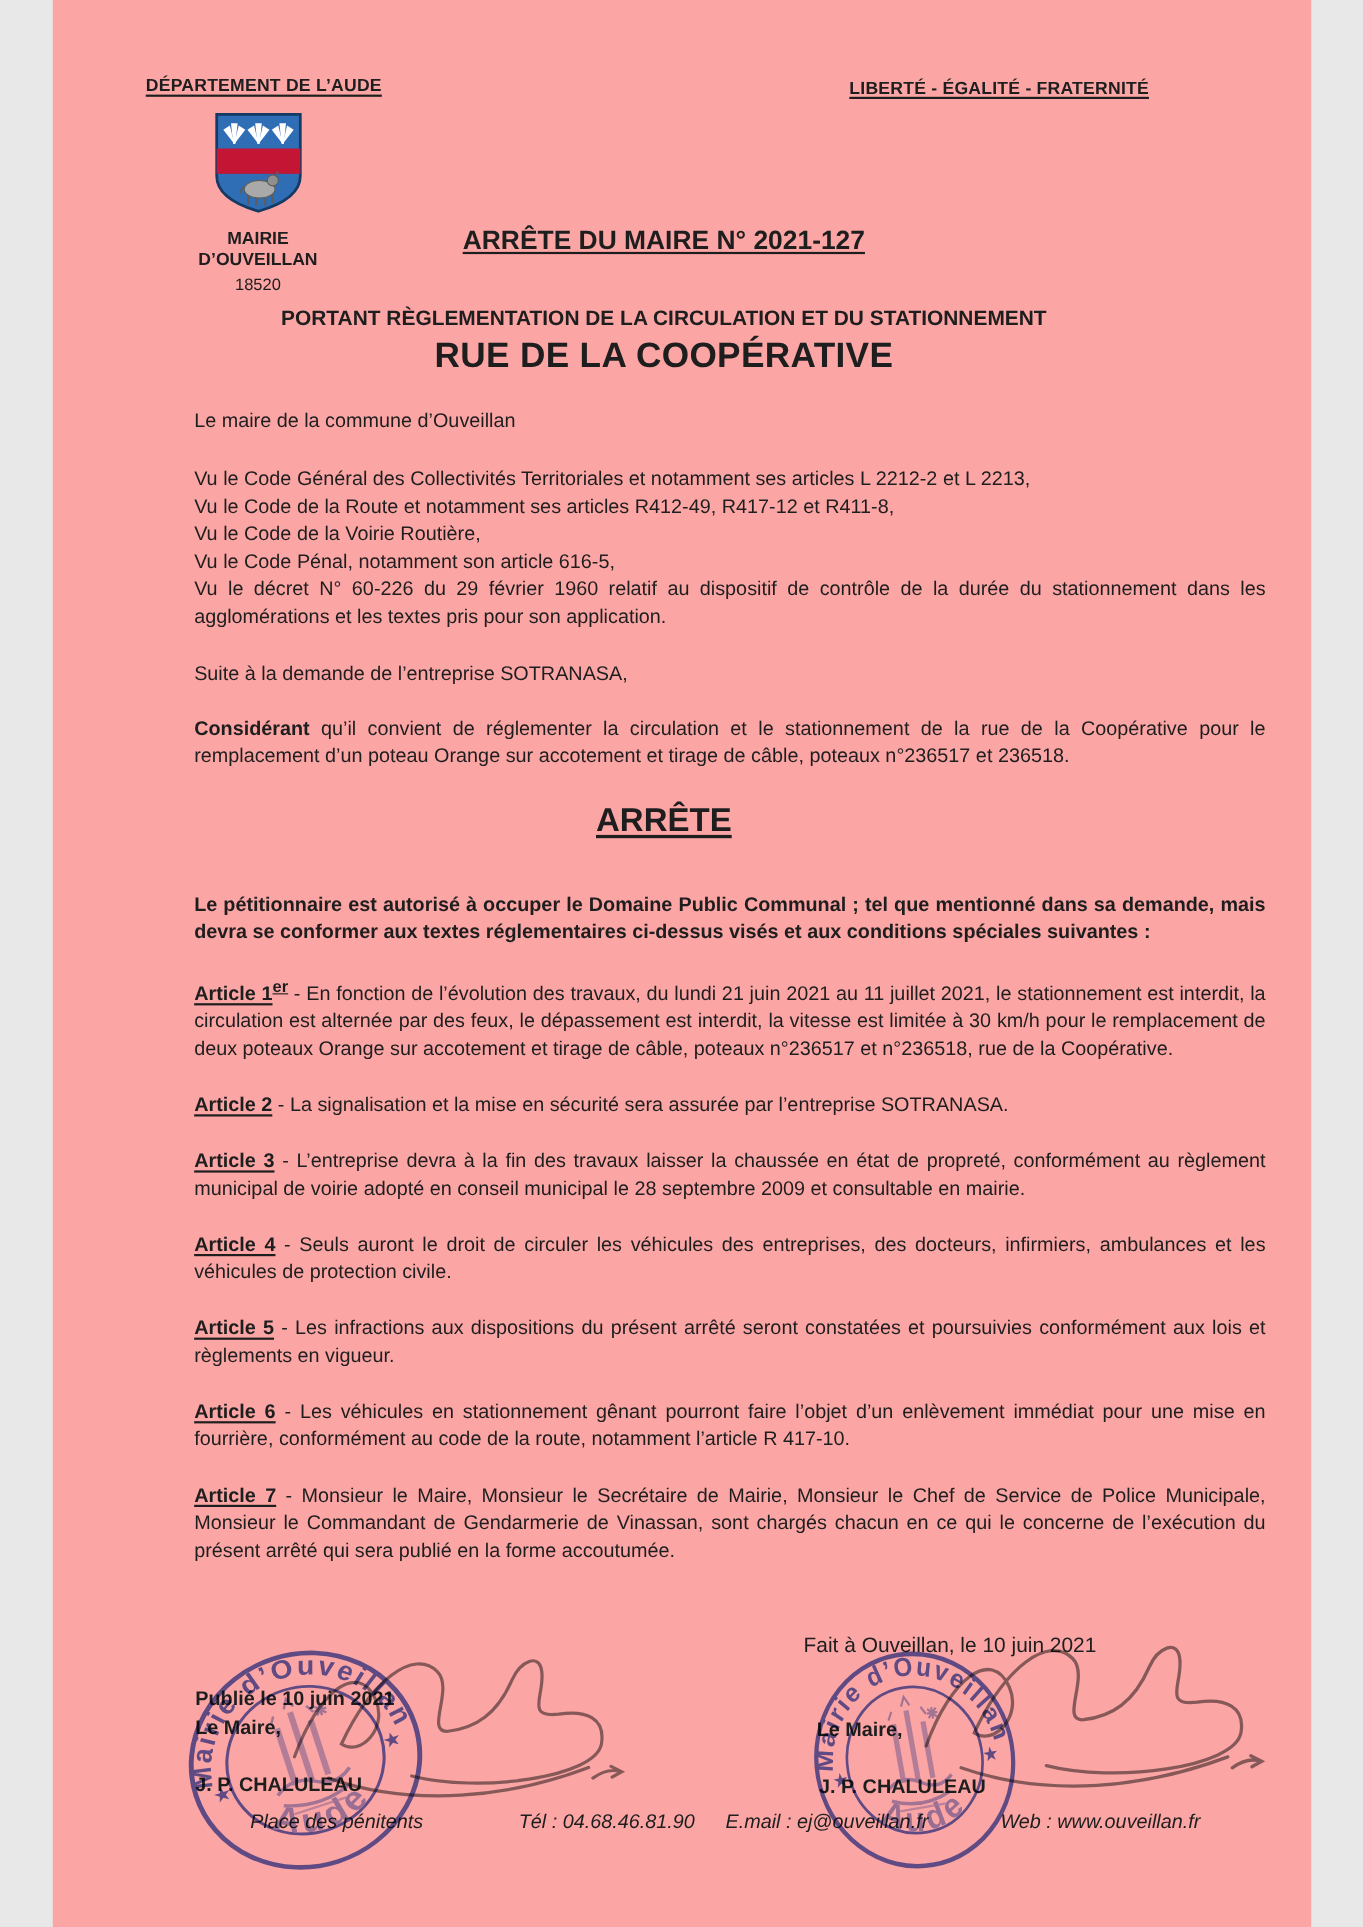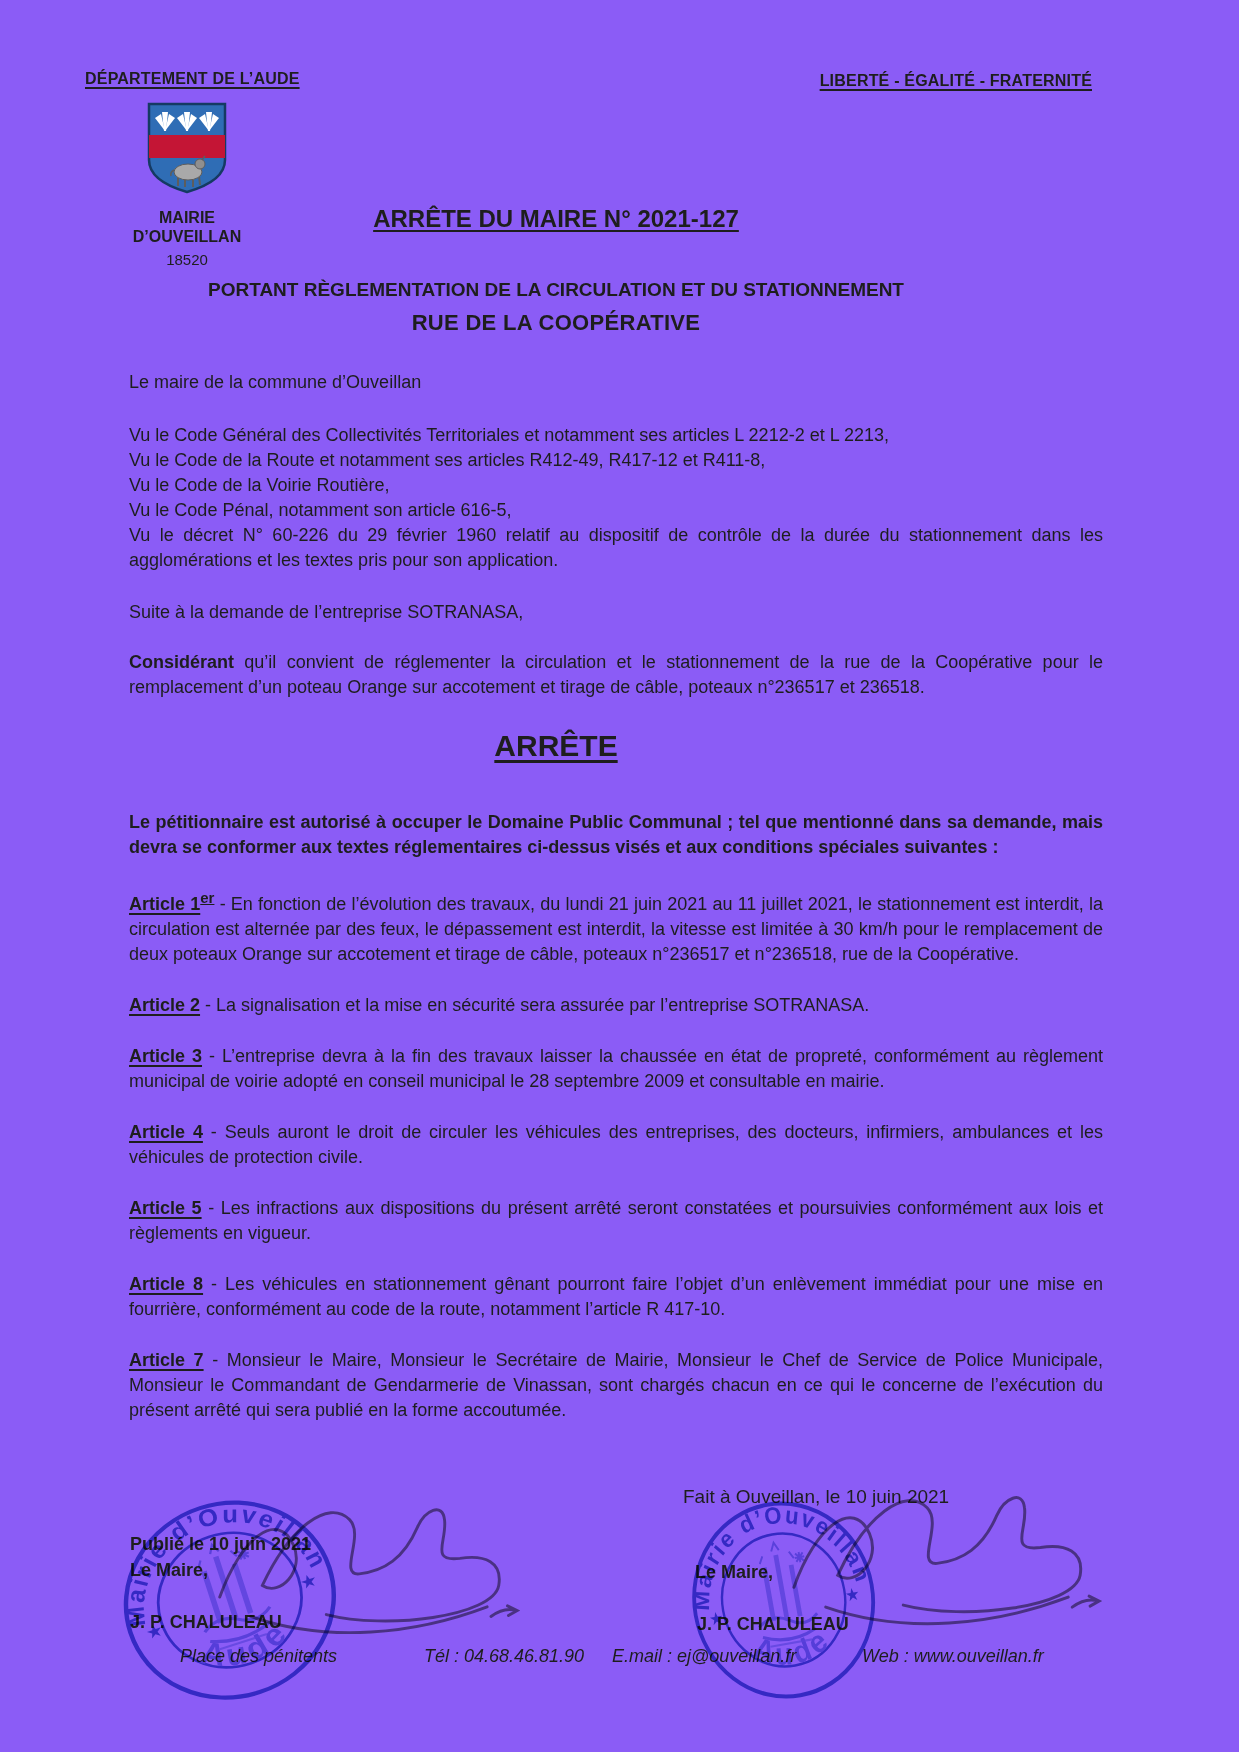--- a/index.html
+++ b/index.html
@@ -1,28 +1,28 @@
 <!DOCTYPE html>
 <html><head>
 <meta charset="utf-8">
 <style>
   html,body{margin:0;padding:0;background:#e8e8e8;}
-  .page{position:relative;width:1239px;height:1752px;background:#8b5cf6;margin:0 auto;
+  .page{position:relative;width:1144px;height:1752px;background:#fca5a5;margin:0 auto;
         font-family:"Liberation Sans",sans-serif;color:#1e1e1e;overflow:hidden;}
   .abs{position:absolute;}
   .b{font-weight:700;}
   .u{text-decoration:underline;text-decoration-thickness:2px;text-underline-offset:3px;}
   .hdr{font-size:16px;font-weight:700;letter-spacing:.2px;}
   .mairie-block{width:150px;text-align:center;line-height:19px;}
   .mairie-block .nm{font-size:16px;font-weight:700;}
   .mairie-block .cp{font-size:15px;margin-top:4px;}
   .title-col{left:129px;width:854px;text-align:center;}
   .t1{font-size:24px;font-weight:700;line-height:22px;}
   .t2{font-size:19px;font-weight:700;line-height:24px;margin-top:48px;}
-  .t3{font-size:22px;font-weight:700;line-height:34px;margin-top:4px;letter-spacing:.3px;}
+  .t3{font-size:32px;font-weight:700;line-height:34px;margin-top:4px;letter-spacing:.3px;}
   .col{left:129px;top:370px;width:974px;font-size:18px;line-height:25px;}
   .jt{text-align:justify;}
   .vu{margin-top:28px;}
   .suite{margin-top:27px;}
   .consid{margin-top:25px;}
   .center-part{padding-right:120px;text-align:center;}
   .arrete-h{margin-top:26px;font-size:30px;font-weight:700;line-height:40px;}
   .arrete-h span{text-decoration:underline;text-decoration-thickness:3px;text-underline-offset:4px;padding:0 2px;}
   .petition{margin-top:44px;font-weight:700;}
   .article{margin-top:26px;}
@@ -127,21 +127,21 @@
     </div>
     <div class="article jt">
       <span class="art-label"><u>Article 4</u></span>
       <span>- Seuls auront le droit de circuler les véhicules des entreprises, des docteurs, infirmiers, ambulances et les véhicules de protection civile.</span>
     </div>
     <div class="article jt">
       <span class="art-label"><u>Article 5</u></span>
       <span>- Les infractions aux dispositions du présent arrêté seront constatées et poursuivies conformément aux lois et règlements en vigueur.</span>
     </div>
     <div class="article jt">
-      <span class="art-label"><u>Article 8</u></span>
+      <span class="art-label"><u>Article 6</u></span>
       <span>- Les véhicules en stationnement gênant pourront faire l’objet d’un enlèvement immédiat pour une mise en fourrière, conformément au code de la route, notamment l’article R 417-10.</span>
     </div>
     <div class="article jt">
       <span class="art-label"><u>Article 7</u></span>
       <span>- Monsieur le Maire, Monsieur le Secrétaire de Mairie, Monsieur le Chef de Service de Police Municipale, Monsieur le Commandant de Gendarmerie de Vinassan, sont chargés chacun en ce qui le concerne de l’exécution du présent arrêté qui sera publié en la forme accoutumée.</span>
     </div>
   </div>
 
   <div class="abs fait" style="left:683px;top:1486px;">Fait à Ouveillan, le 10 juin 2021</div>
 

